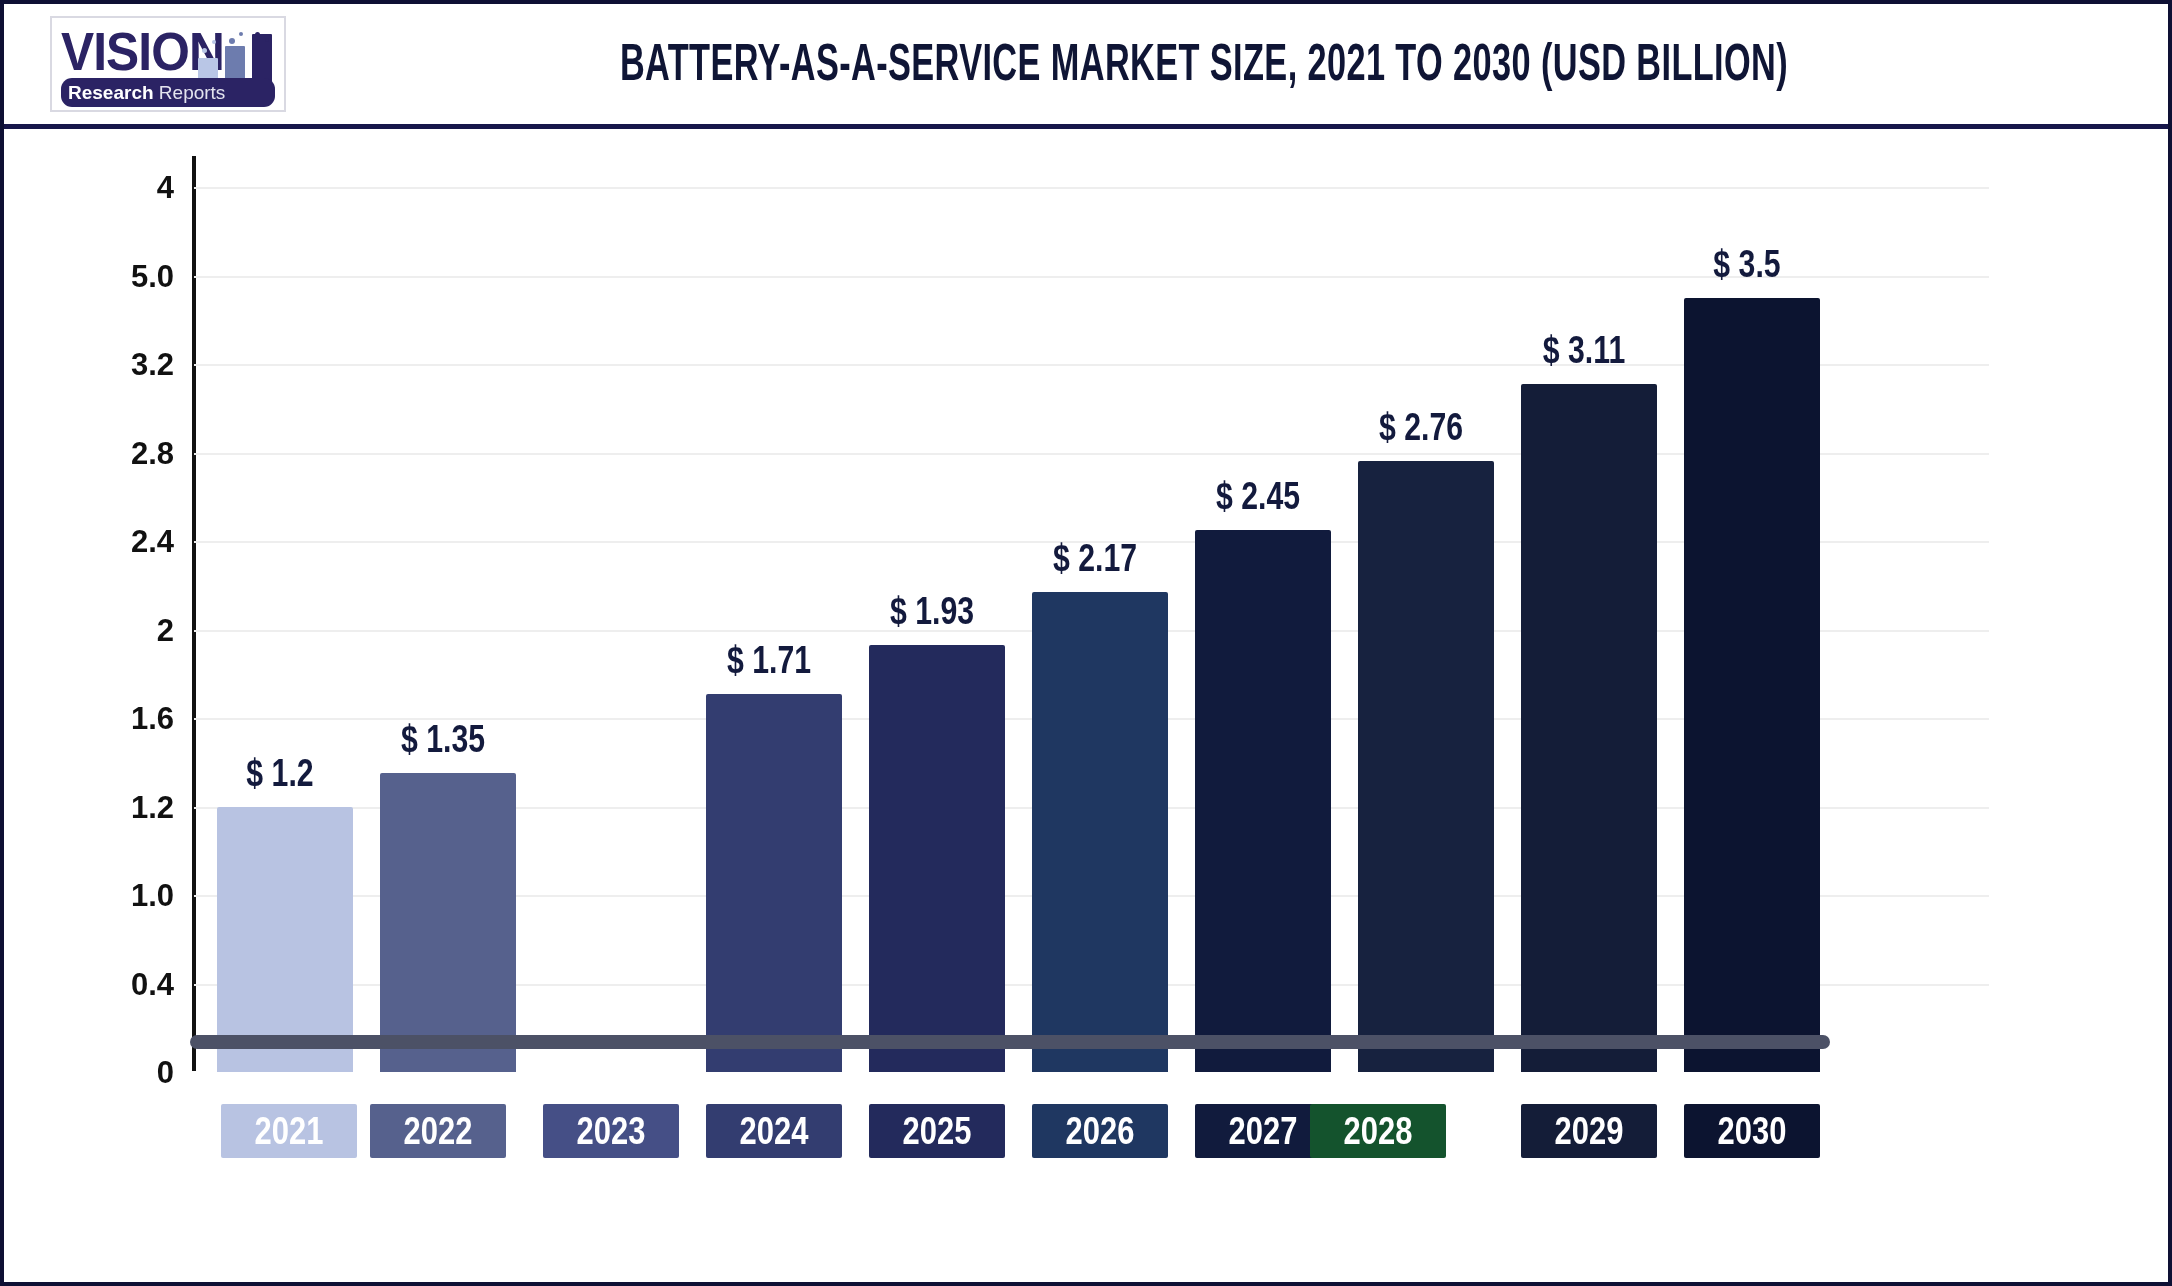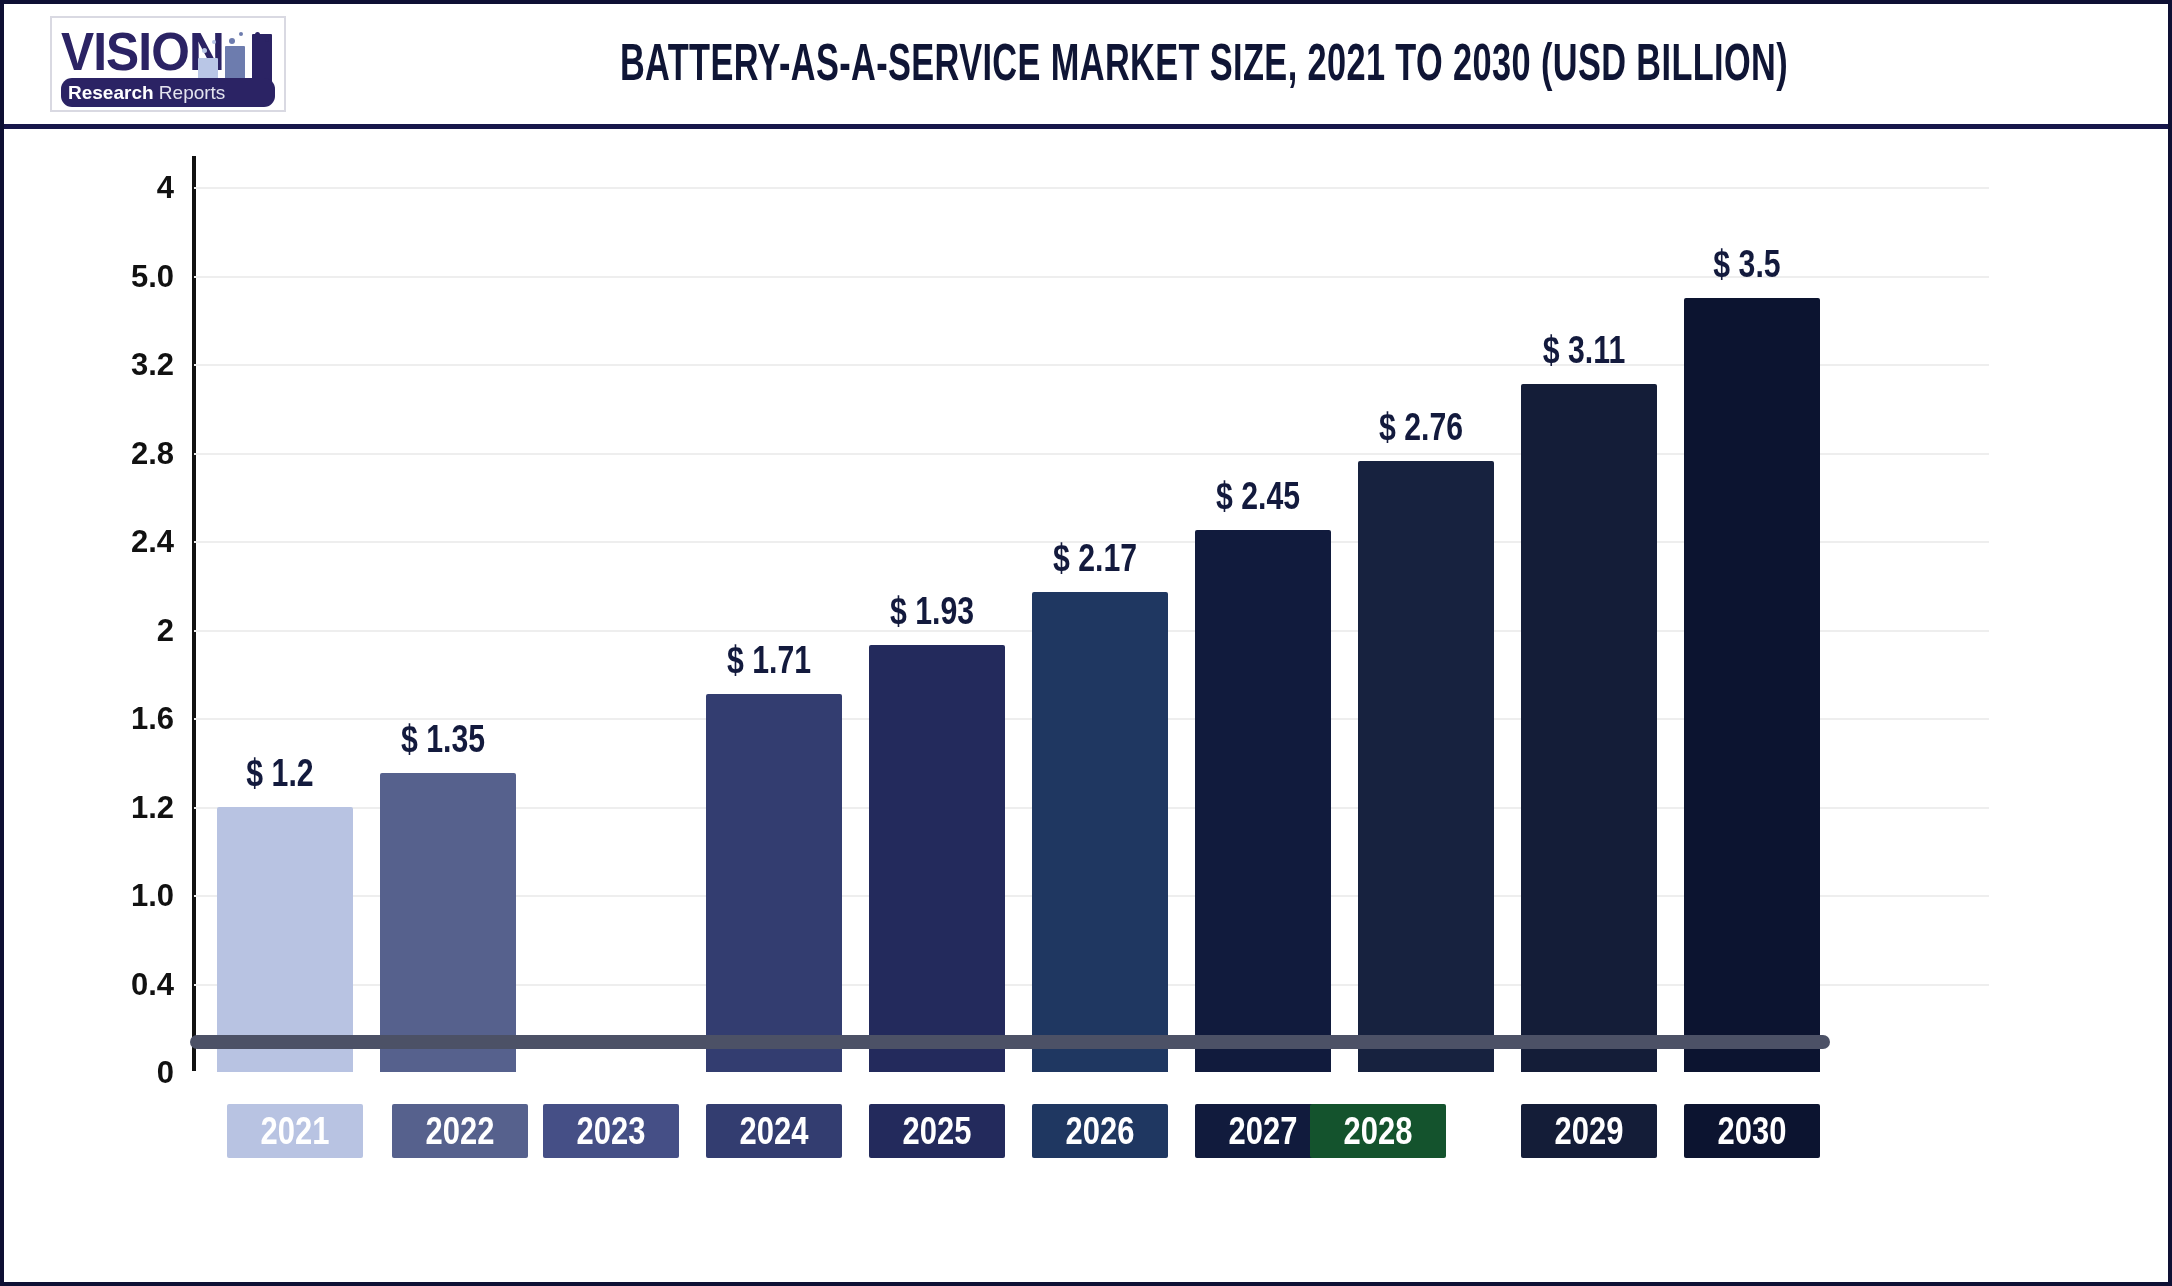--- a/index.html
+++ b/index.html
@@ -330,24 +330,24 @@
             <div class="bar-label" style="bottom: 702.087px;">$ 3.11</div>
           </div>
           <div class="bar-slot" style="left: 1485px;">
             <div class="bar" style="height: 774.375px; background: rgb(12, 20, 48);"></div>
             <div class="bar-label" style="bottom: 788.375px;">$ 3.5</div>
           </div>
         </div>
     </div>
     <div id="baseline"></div>
     <div id="xaxis">
-        <div class="year-chip" style="left: 33px; background: rgb(184, 195, 226);">
+        <div class="year-chip" style="left: 27px; background: rgb(184, 195, 226);">
           <span>2021</span>
         </div>
-        <div class="year-chip" style="left: 198px; background: rgb(86, 97, 141);">
+        <div class="year-chip" style="left: 176px; background: rgb(86, 97, 141);">
           <span>2022</span>
         </div>
         <div class="year-chip" style="left: 349px; background: rgb(69, 79, 134);">
           <span>2023</span>
         </div>
         <div class="year-chip" style="left: 512px; background: rgb(51, 61, 112);">
           <span>2024</span>
         </div>
         <div class="year-chip" style="left: 675px; background: rgb(35, 42, 92);">
           <span>2025</span>

